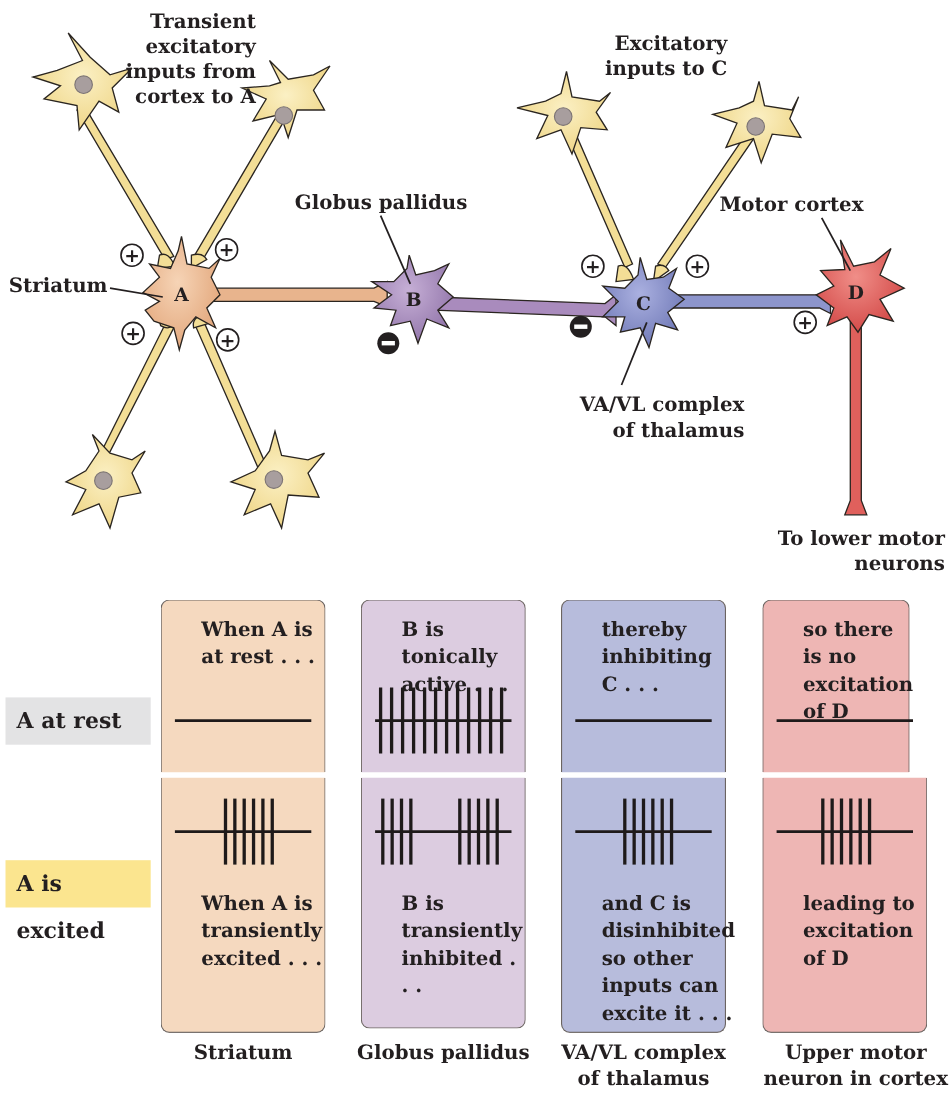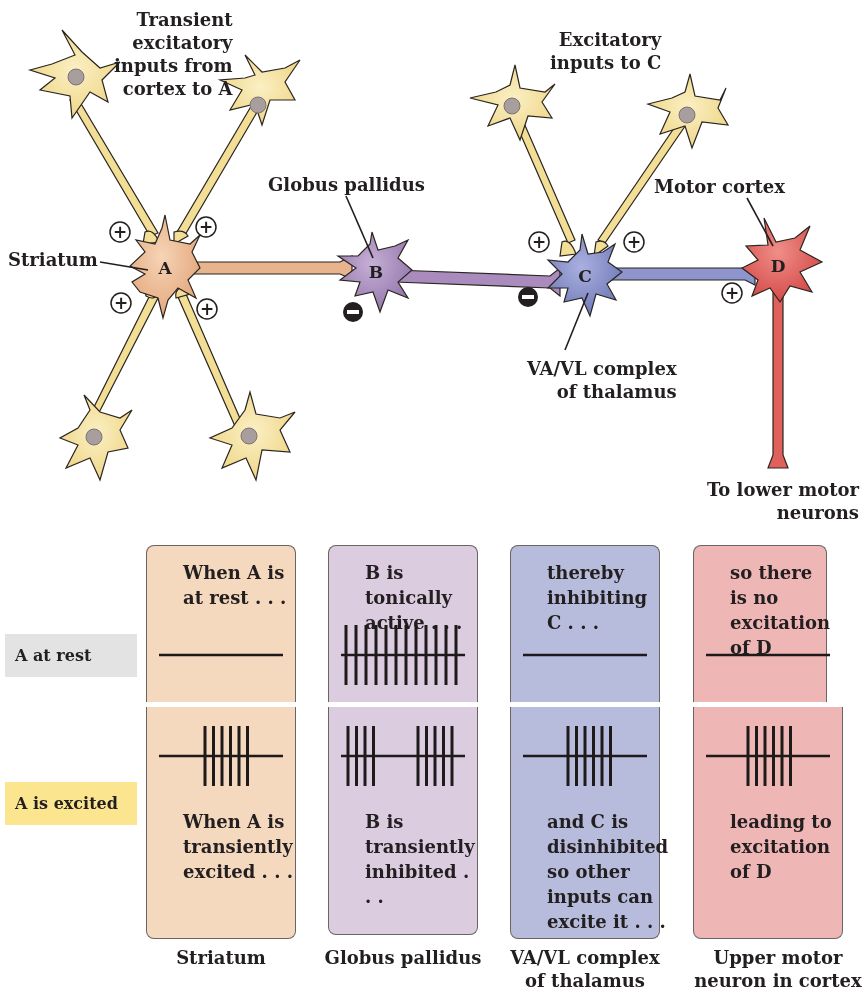--- a/index.html
+++ b/index.html
@@ -7,21 +7,21 @@
          font-family: "DejaVu Serif", "Liberation Serif", serif; color: #1e1a1a; }
   .lbl { position: absolute; font-weight: bold; font-size: 18px; line-height: 23px;
          font-family: "DejaVu Serif", "Liberation Serif", serif; white-space: pre-line; color: #231f20; text-align: right; }
   #diagram { position: absolute; left: 0; top: 0; }
   .panel { position: absolute; border: 1.5px solid #6b6461; border-radius: 8px; box-sizing: border-box; }
   .panel-top { border-bottom-left-radius: 0; border-bottom-right-radius: 0; border-bottom: none; }
   .panel-bot { border-top-left-radius: 0; border-top-right-radius: 0; border-top: none; }
   .ptext { position: absolute; left: 0; font-weight: bold; font-size: 18px; line-height: 25px;
            white-space: pre-line; color: #231f20; font-family: "DejaVu Serif", "Liberation Serif", serif; margin-left: 36px; }
   .row-label { position: absolute; left: 5px; width: 132px; height: 43px; box-sizing: border-box;
-               padding-left: 10px; line-height: 43px; font-weight: bold; font-size: 16px; color: #231f20; }
+               padding-left: 10px; line-height: 43px; font-weight: bold; font-size: 20px; color: #231f20; }
   .caption { position: absolute; text-align: center; font-weight: bold; font-size: 18px; line-height: 23px;
              white-space: pre-line; color: #231f20; }
   .spikes { position: absolute; left: 0; top: 0; }
 </style>
 </head>
 <body>
 
 <svg id="diagram" width="865" height="530" viewBox="0 0 865 530">
   <defs>
     <radialGradient id="gA" cx="45%" cy="40%" r="60%">

